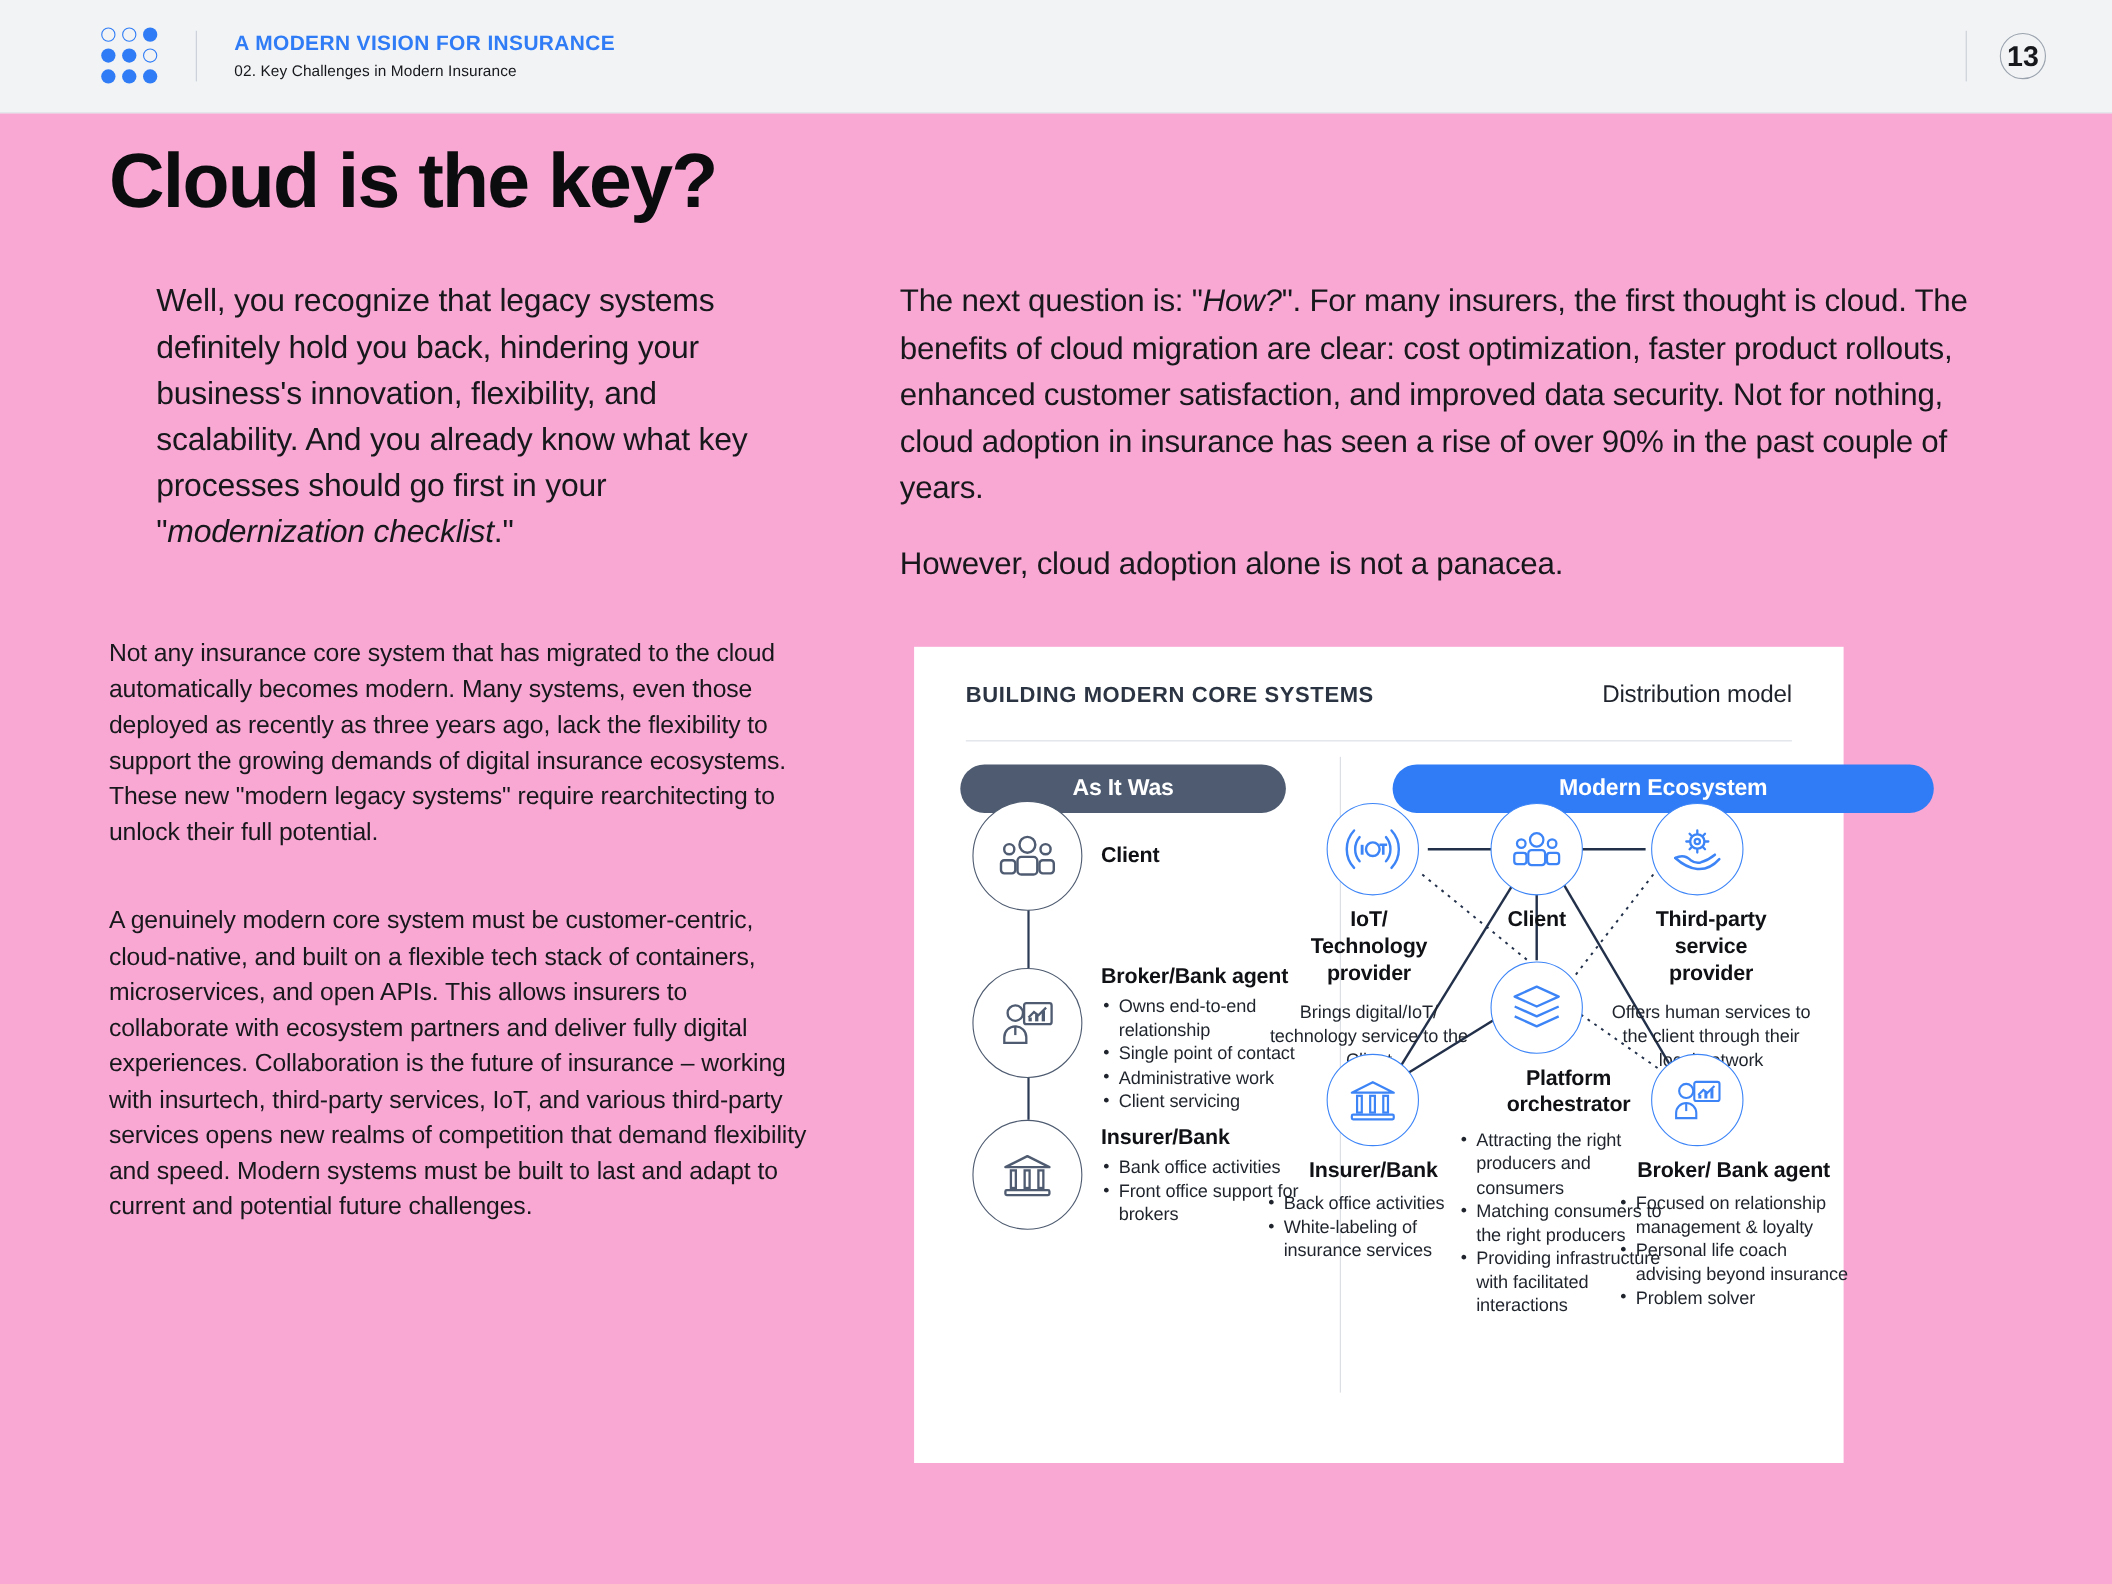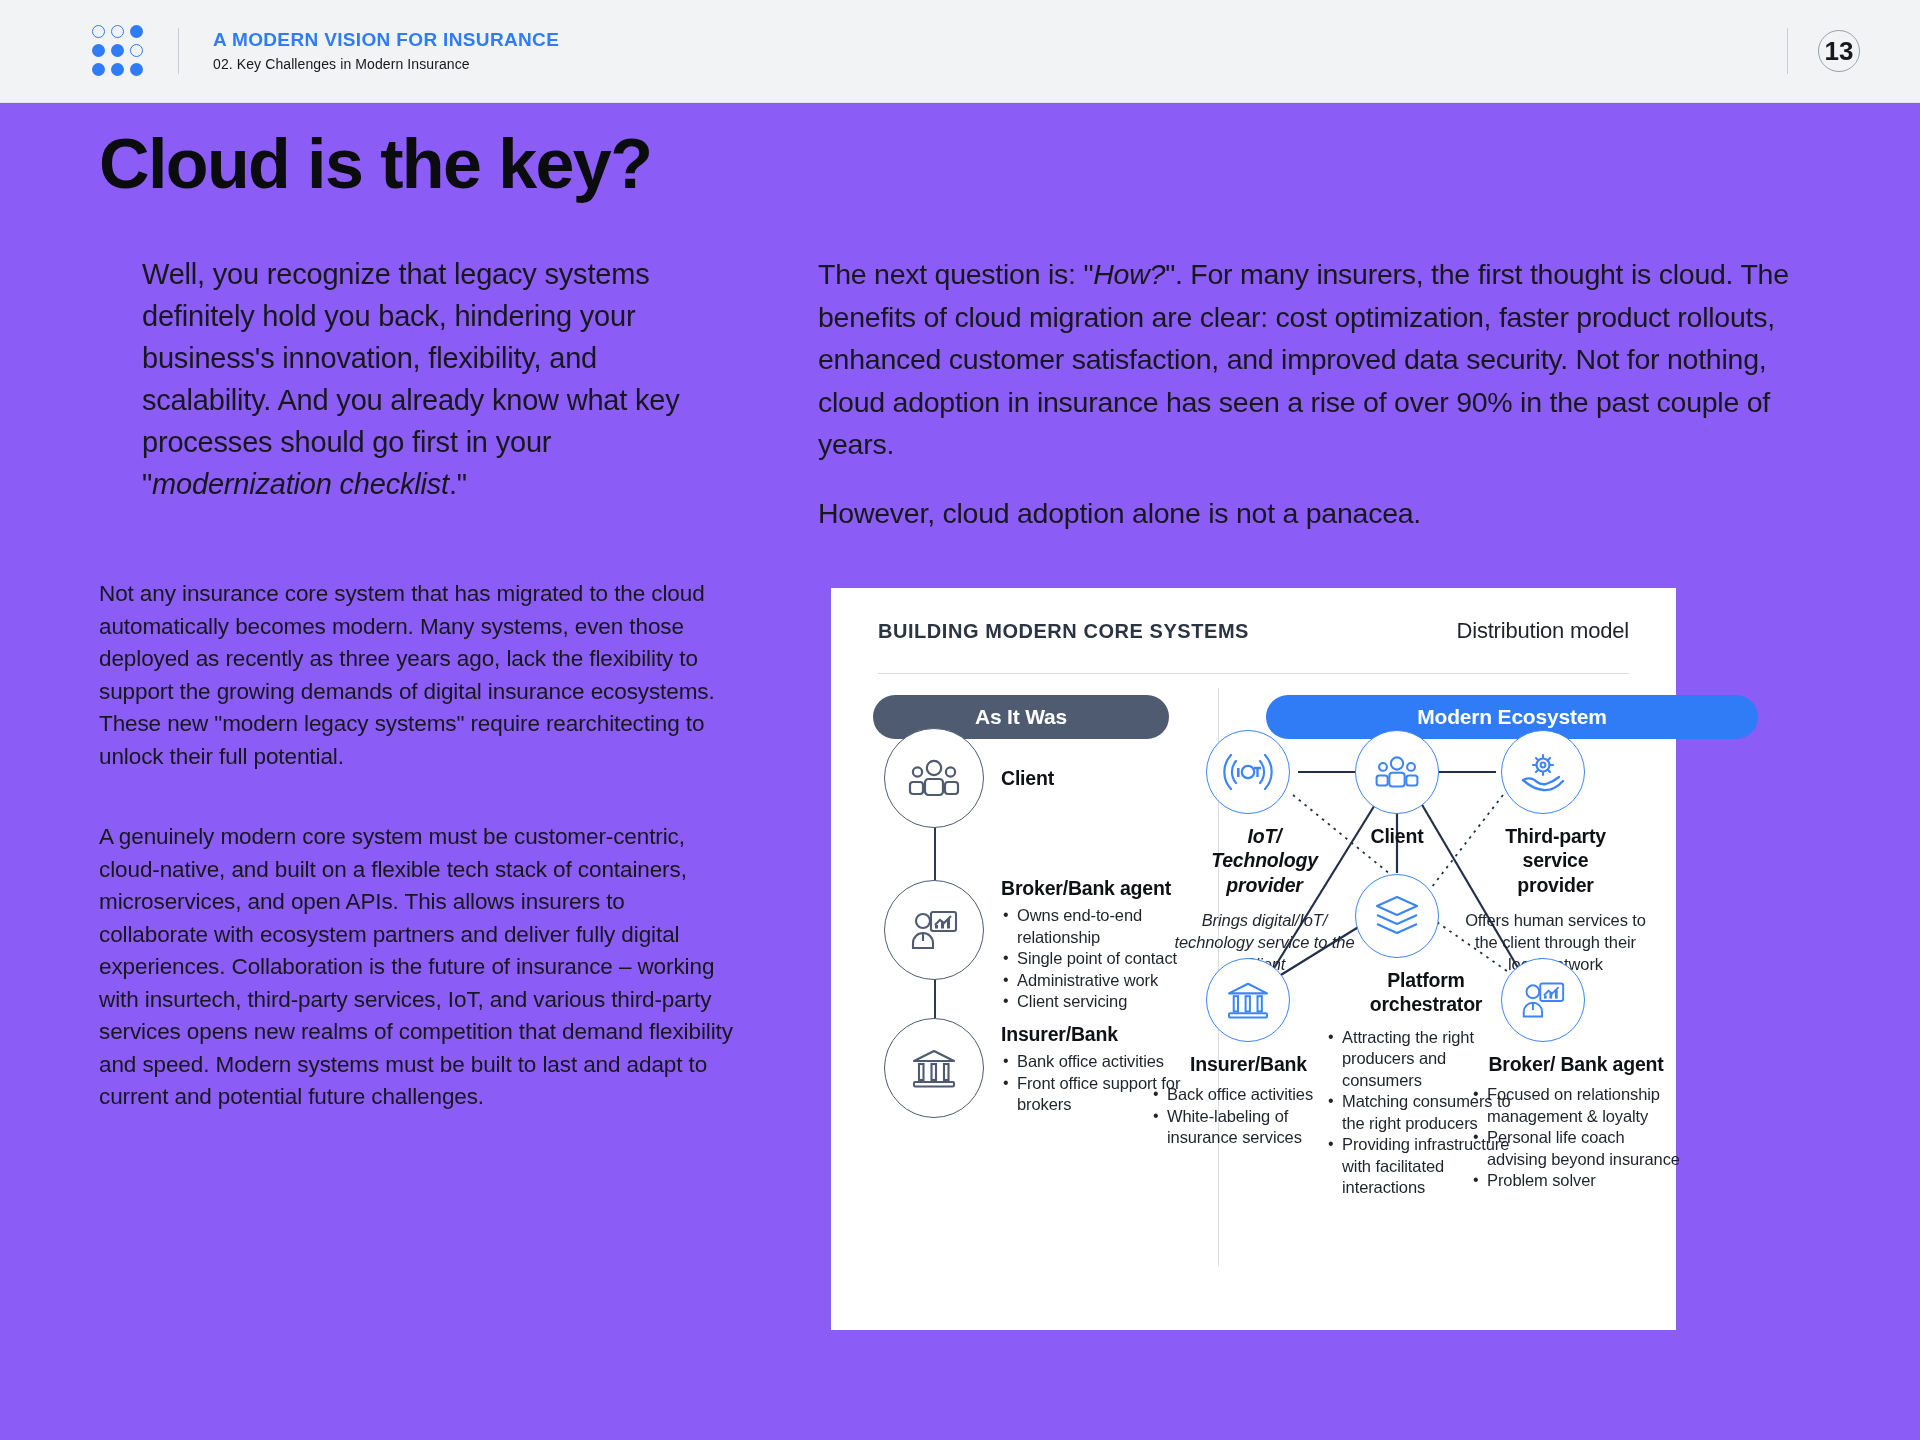--- a/index.html
+++ b/index.html
@@ -2,21 +2,21 @@
 <html><head>
 <meta charset="utf-8">
 <style>
   * { box-sizing: border-box; margin: 0; padding: 0; }
   html, body {
     width: 1920px; height: 1440px;
     background: #f1f3f5;
     font-family: "Liberation Sans", sans-serif;
     overflow: hidden;
   }
-  .slide { position: relative; width: 1920px; height: 1440px; background: #8b5cf6; }
+  .slide { position: relative; width: 1920px; height: 1440px; background: #f9a8d4; }
 
   
   .header {
     position: absolute; top: 0; left: 0; width: 1920px; height: 103px;
     display: flex; align-items: center;
     border-bottom: 1px solid #dfe3e8;
     background: #f1f3f5;
   }
   .logo-grid {
     margin-left: 92px;
@@ -263,21 +263,21 @@
       <svg width="50" height="46" viewBox="0 0 50 46">
         <circle cx="25" cy="23" r="6.2" fill="none" stroke="#3d85f7" stroke-width="2.2"></circle>
         <path d="M13 12 a17 17 0 0 0 0 22" fill="none" stroke="#3d85f7" stroke-width="2.2" stroke-linecap="round"></path>
         <path d="M37 12 a17 17 0 0 1 0 22" fill="none" stroke="#3d85f7" stroke-width="2.2" stroke-linecap="round"></path>
         <path d="M8 6 a25 25 0 0 0 0 34" fill="none" stroke="#3d85f7" stroke-width="2.2" stroke-linecap="round"></path>
         <path d="M42 6 a25 25 0 0 1 0 34" fill="none" stroke="#3d85f7" stroke-width="2.2" stroke-linecap="round"></path>
         <rect x="14" y="19" width="2.6" height="9" fill="#3d85f7"></rect>
         <path d="M31 19 h7 M34.5 19 v9" stroke="#3d85f7" stroke-width="2.4" fill="none"></path>
       </svg>
     </div>
-    <div class="lbl" style="left:336px; top:236px; width:195px;font-style:italic;">
+    <div class="lbl" style="left:316px; top:236px; width:195px;">
       <div class="lbl-title c" style="white-space:pre-line;">IoT/
 Technology
 provider</div>
       <div class="desc" style="margin-top:12px;">Brings digital/IoT/ technology service to the Client</div>
     </div>
 
     <div class="node blue" style="left:524px; top:142px; width:84px; height:84px;">
       <svg width="46" height="34" viewBox="0 0 54 40">
         <circle cx="27" cy="10" r="7.2" fill="none" stroke="#3d85f7" stroke-width="2.4"></circle>
         <circle cx="10.5" cy="14" r="4.6" fill="none" stroke="#3d85f7" stroke-width="2.4"></circle>

